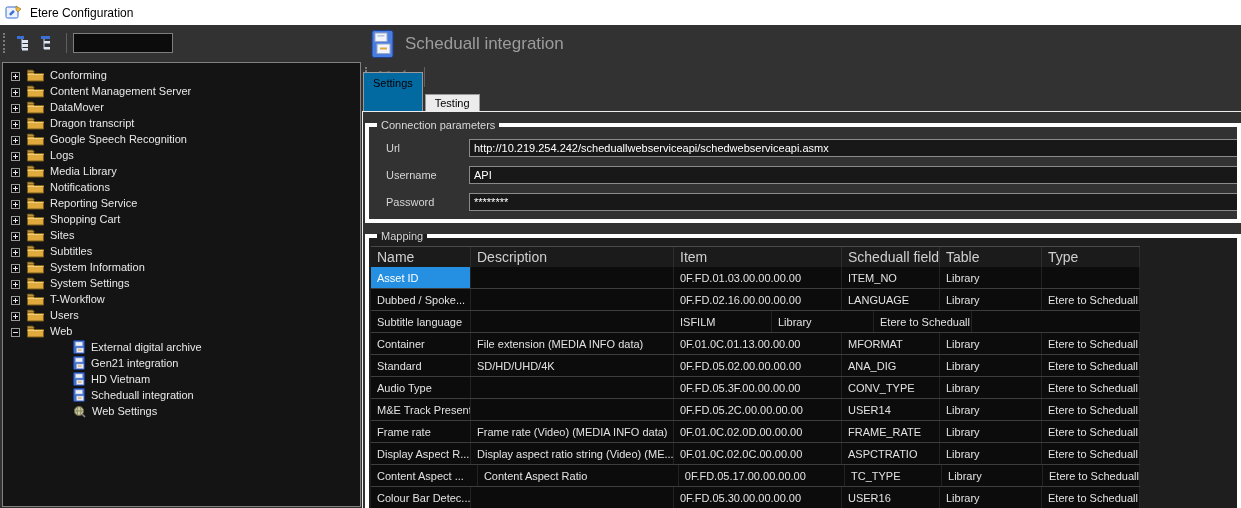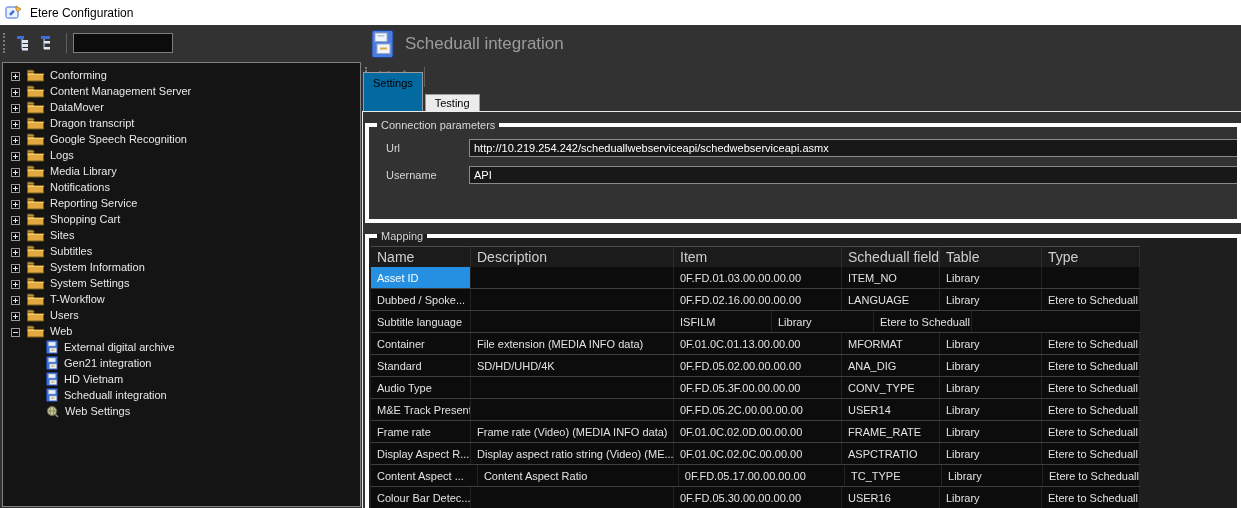--- a/index.html
+++ b/index.html
@@ -21,21 +21,21 @@
   .tb-btn { width:24px; height:24px; display:flex; align-items:center; justify-content:center;
             background:transparent; border:none; cursor:pointer; }
   .tb-sep { width:1px; height:20px; background:#5f5f5f; margin:0 6px; }
   .tree-filter { width:100px; height:20px; background:#0c0c0c; border:1px solid #7d7d7d;
                  color:#e8e8e8; font-size:11px; padding:0 3px; }
   .tree-box { position:absolute; left:2px; top:37px; right:1px; bottom:1px;
               background:#141414; border:1px solid #828282; padding-top:4px; overflow:hidden; }
   .tree-row { height:16px; display:flex; align-items:center; color:#e8e8e8; font-size:11px;
               white-space:nowrap; cursor:default; }
   .tree-row.lvl0 { padding-left:8px; }
-  .tree-row.lvl1 { padding-left:43px; }
+  .tree-row.lvl1 { padding-left:70px; }
   .tree-row .expander { width:9px; height:9px; flex:none; margin-right:7px; }
   .tree-row .node-icon { flex:none; margin-right:6px; display:flex; }
   
   .right-pane { flex:1; position:relative; background:#323232; overflow:hidden; }
   .panel-header { height:38px; display:flex; align-items:center; padding-left:7px; }
   .panel-title { font-size:17px; color:#9c9c9c; margin-left:9px; }
   .panel-toolbar { height:27px; display:flex; align-items:center; padding-left:3px; }
   .panel-toolbar .tb-btn { width:22px; height:22px; }
   .tabstrip { height:21px; padding-left:1px; display:flex; align-items:flex-end; position:relative; z-index:2; }
   .tab { font-size:11px; color:#000; background:#ececec; padding:2px 9px 3px 9px;
@@ -464,20 +464,24 @@
       <fieldset class="conn-fieldset">
         <legend>Connection parameters</legend>
         <div class="conn-row">
           <span class="conn-label">Url</span>
           <input class="conn-input" type="text" value="http://10.219.254.242/scheduallwebserviceapi/schedwebserviceapi.asmx" style="">
         </div>
         <div class="conn-row">
           <span class="conn-label">Username</span>
           <input class="conn-input" type="text" value="API" style="">
         </div>
+        <div class="conn-row">
+          <span class="conn-label">Password</span>
+          <input class="conn-input" type="text" value="********" style="">
+        </div>
       </fieldset>
 
       <fieldset class="map-fieldset">
         <legend>Mapping</legend>
         <div class="grid">
           <div class="grid-header">
               <div class="hcell" style="width: 100px;">Name</div>
               <div class="hcell" style="width: 203px;">Description</div>
               <div class="hcell" style="width: 168px;">Item</div>
               <div class="hcell" style="width: 98px;">Scheduall field</div>

